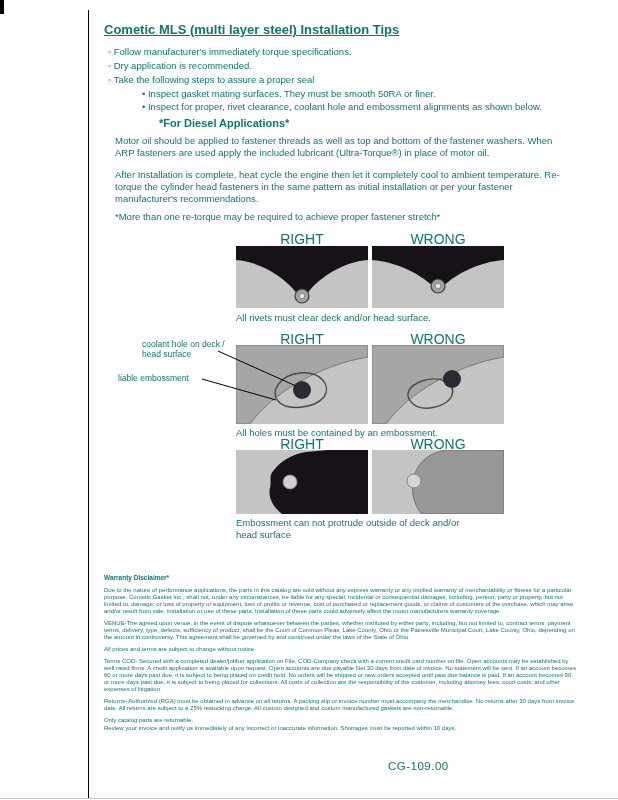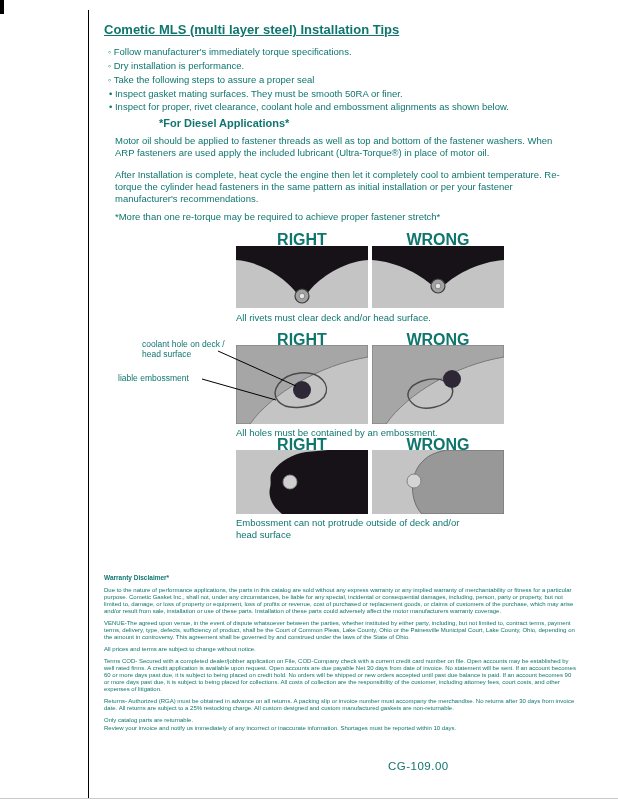--- a/index.html
+++ b/index.html
@@ -7,30 +7,30 @@
         font-family:"Liberation Sans", sans-serif;color:#0f766e;}
   .corner-mark{position:absolute;left:0;top:0;width:4px;height:14px;background:#000;}
   .left-rule{position:absolute;left:88px;top:10px;width:1px;height:788px;background:#000;}
   .bottom-rule{position:absolute;left:0;bottom:1px;width:618px;height:1px;background:#c9c9c9;}
 
   .title{position:absolute;left:104px;top:22px;font-size:13px;font-weight:bold;
          text-decoration:underline;white-space:nowrap;}
 
   .tips{position:absolute;left:108px;top:45px;font-size:9.5px;line-height:13px;}
   .b1::before{content:"◦ ";font-size:9px;}
-  .b2{margin-left:1px;}
+  .b2{margin-left:34px;}
   .b2::before{content:"• ";}
 
   .diesel-heading{position:absolute;left:115px;top:117px;font-size:11px;font-weight:bold;margin-left:44px;}
   .para{position:absolute;left:115px;width:455px;font-size:9.5px;line-height:12px;}
   .para1{top:135px;}
   .para2{top:169px;}
   .note{position:absolute;left:115px;top:211px;font-size:9.5px;}
 
-  .fig-label{position:absolute;width:132px;text-align:center;font-size:16px;font-weight:bold;}
+  .fig-label{position:absolute;width:132px;text-align:center;font-size:14px;}
   .fig-panel{position:absolute;width:132px;display:block;}
   .fig-caption{position:absolute;left:236px;font-size:9.5px;line-height:11.5px;}
 
   .callout-hole{position:absolute;left:142px;top:339px;width:88px;font-size:8.5px;line-height:10px;}
   .callout-emboss{position:absolute;left:118px;top:373px;font-size:8.5px;white-space:nowrap;}
   .leads{position:absolute;left:0;top:0;width:618px;height:800px;pointer-events:none;}
 
   .legal{position:absolute;left:104px;top:574px;width:474px;}
   .legal-heading{font-size:6.5px;font-weight:bold;margin:0 0 6px 0;}
   .legal p{font-size:6px;line-height:7px;margin:0 0 5px 0;}
@@ -43,21 +43,21 @@
 <div class="page">
 
   <div class="corner-mark"></div>
   <div class="left-rule"></div>
   <div class="bottom-rule"></div>
 
   <div class="title">Cometic MLS (multi layer steel) Installation Tips</div>
 
   <div class="tips">
     <div class="b1">Follow manufacturer's immediately torque specifications.</div>
-    <div class="b1">Dry installation is performance.</div>
+    <div class="b1">Dry application is recommended.</div>
     <div class="b1">Take the following steps to assure a proper seal</div>
     <div class="b2">Inspect gasket mating surfaces.  They must be smooth 50RA or finer.</div>
     <div class="b2">Inspect for proper, rivet clearance, coolant hole and embossment alignments as shown below.</div>
   </div>
 
   <div class="diesel-heading">*For Diesel Applications*</div>
   <div class="para para1">Motor oil should be applied to fastener threads as well as top and bottom of the fastener washers. When ARP fasteners are used apply the included lubricant (Ultra-Torque®) in place of motor oil.</div>
   <div class="para para2">After Installation is complete, heat cycle the engine then let it completely cool to ambient temperature. Re-torque the cylinder head fasteners in the same pattern as initial installation or per your fastener manufacturer's recommendations.</div>
   <div class="note">*More than one re-torque may be required to achieve proper fastener stretch*</div>
 

